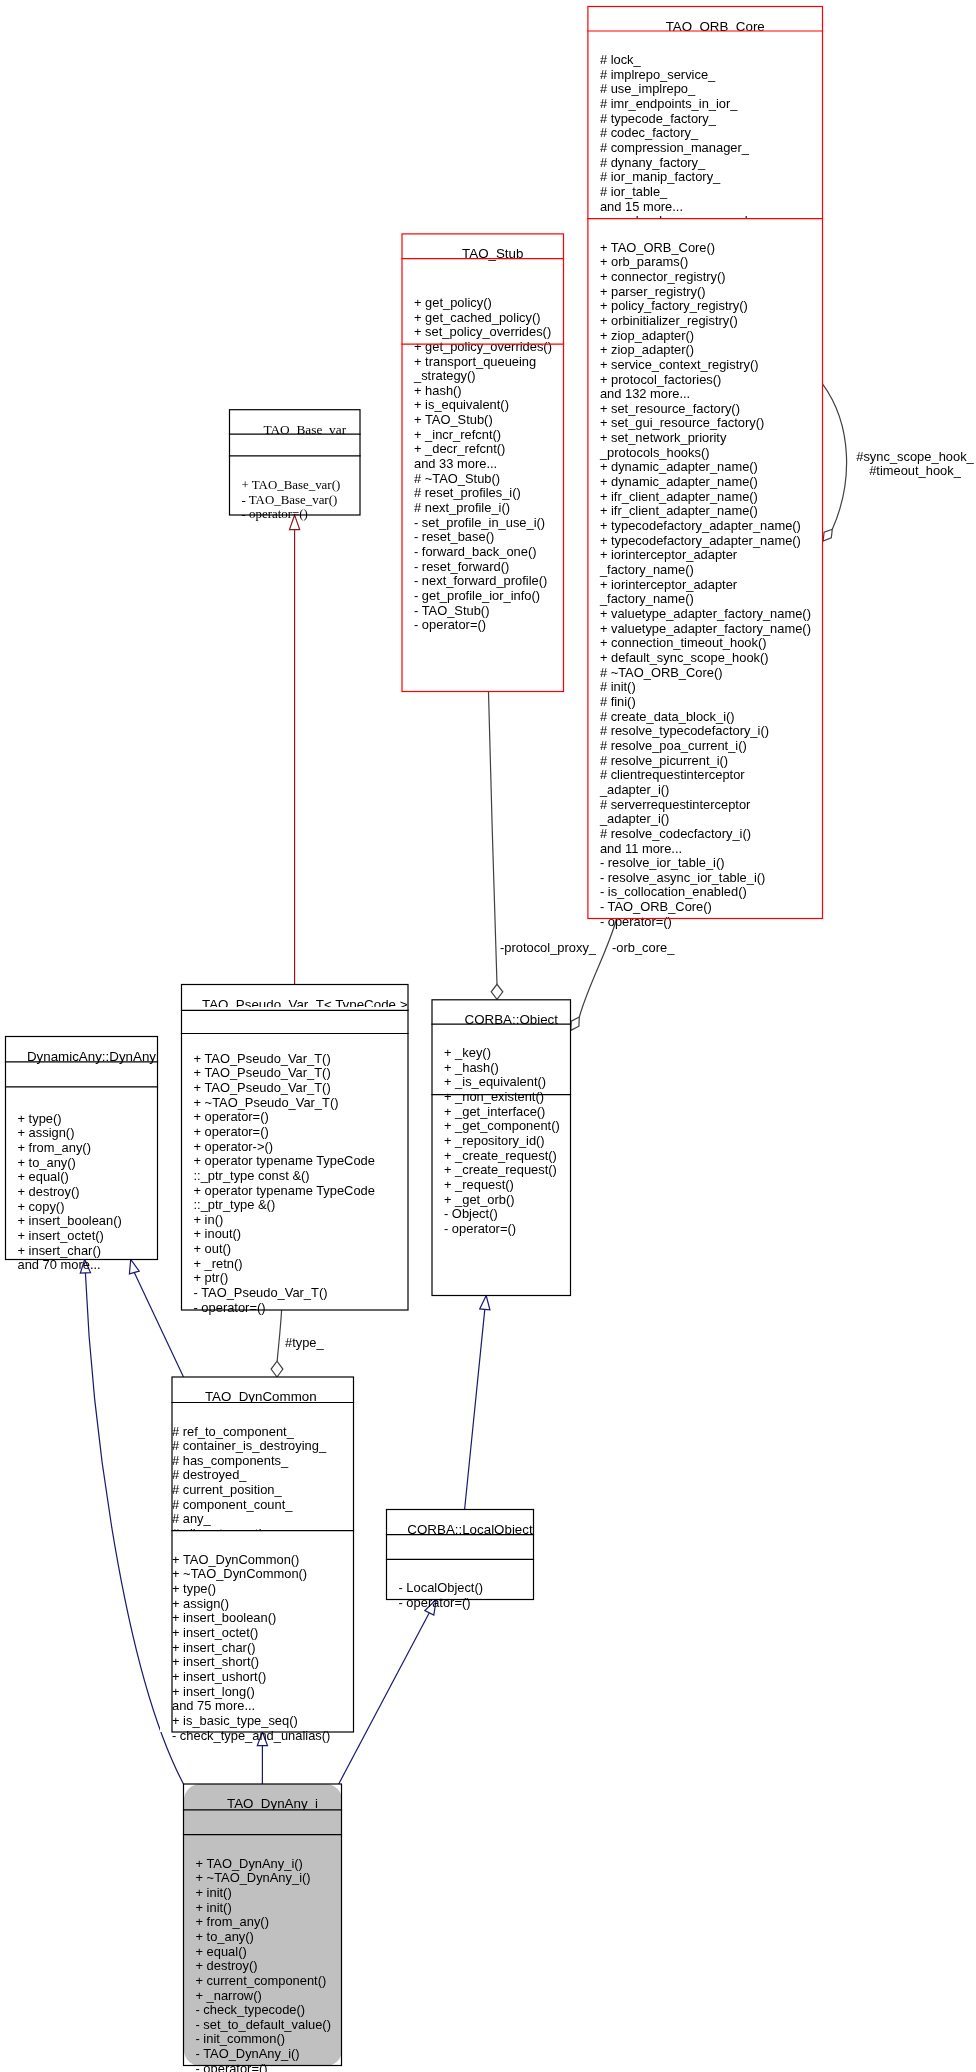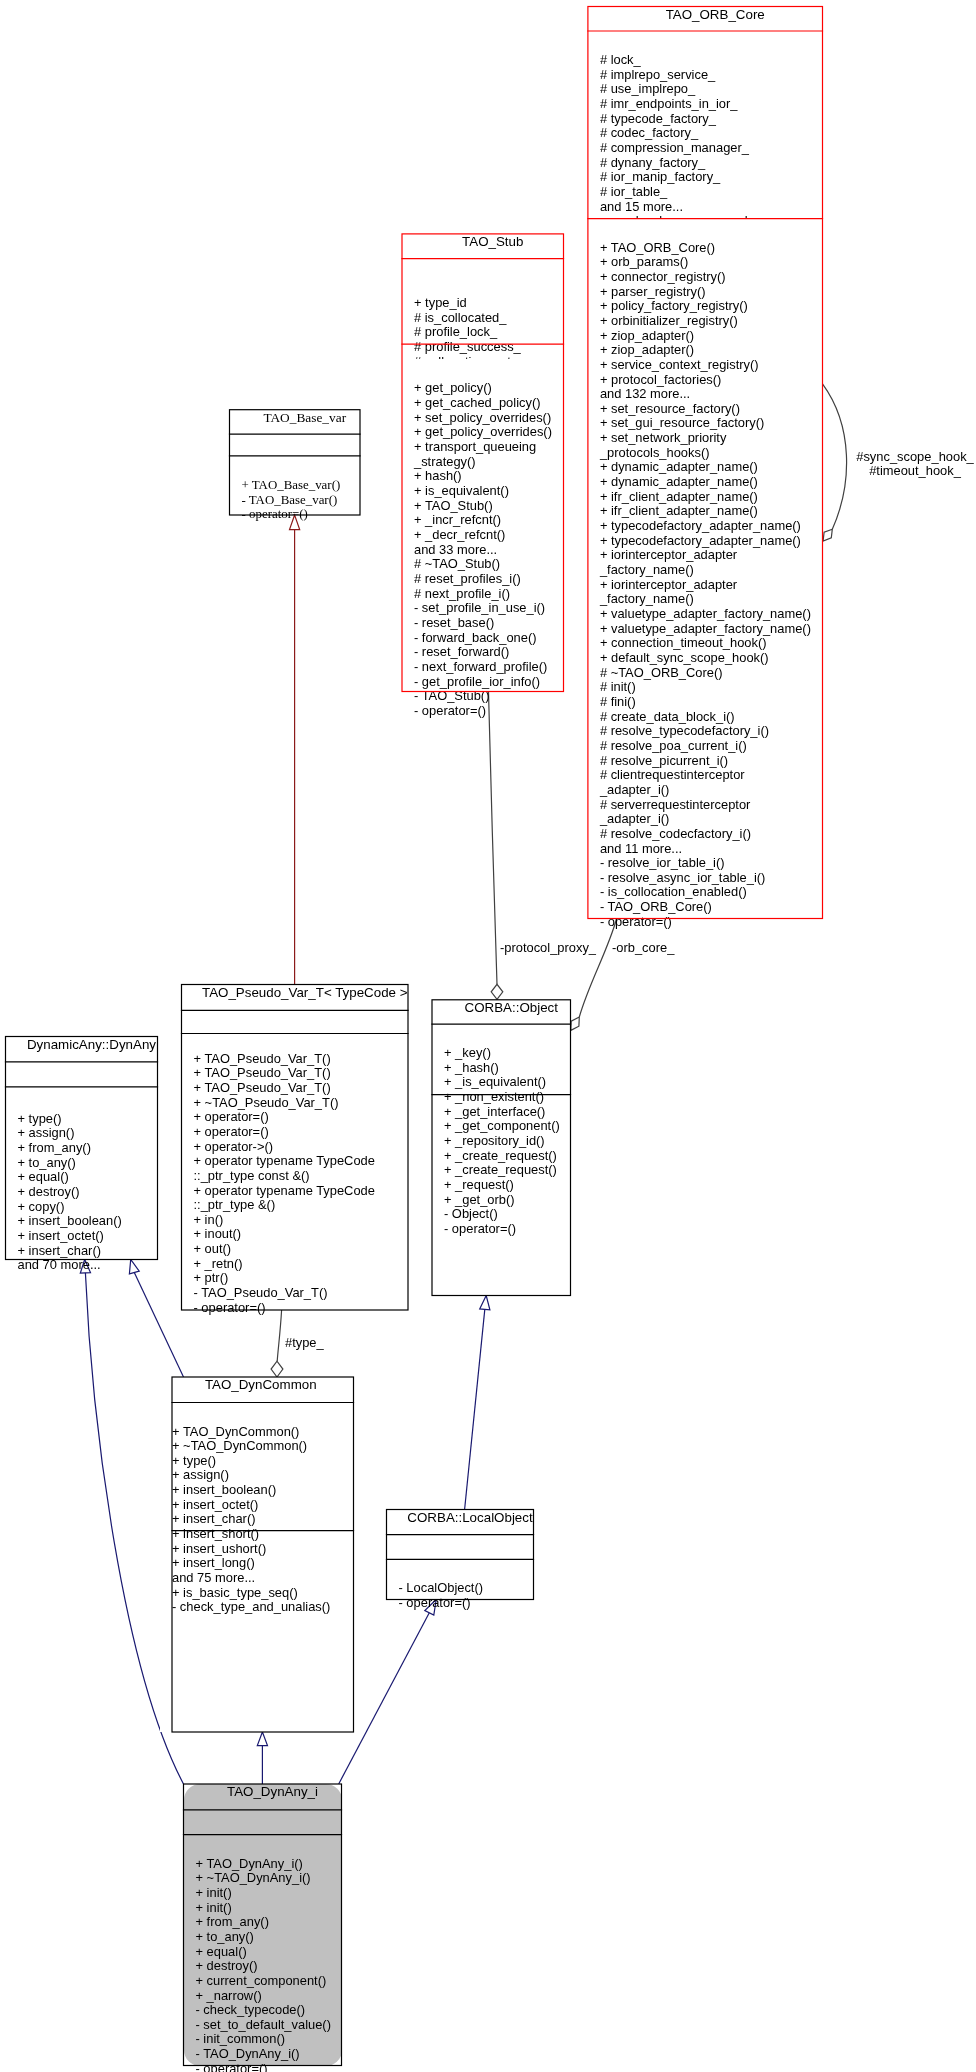--- a/index.html
+++ b/index.html
@@ -5,21 +5,21 @@
 <style>
   *{box-sizing:border-box;}
   html,body{margin:0;padding:0;background:#ffffff;}
   body{width:976px;height:2072px;position:relative;overflow:hidden;
        font-family:"Liberation Sans",sans-serif;
        -webkit-font-smoothing:antialiased;
        -moz-osx-font-smoothing:grayscale;}
   #diagram{position:absolute;left:0;top:0;width:976px;height:2072px;}
   svg.edges{position:absolute;left:0;top:0;width:976px;height:2072px;overflow:visible;}
   .node{position:absolute;box-sizing:border-box;background:#fff;}
-  .title{text-align:center;font-size:13.35px;line-height:16.2px;padding-top:0;overflow:hidden;margin-left:20px;}
+  .title{text-align:center;font-size:13.35px;line-height:16.2px;padding-top:12px;overflow:hidden;margin-left:20px;}
   .attrs,.ops{padding:22px 0 0 12.0px;overflow:hidden;box-sizing:border-box;}
   .row{font-size:12.9px;line-height:14.65px;white-space:pre;}
   .hl{background:#c0c0c0;border-radius:16px;}
   .elabel{position:absolute;font-size:12.9px;line-height:14.4px;white-space:pre;color:#000;}
 </style>
 </head>
 <body>
 
 <div id="diagram">
   <svg class="edges" viewBox="0 0 976 2072">
@@ -131,27 +131,20 @@
       <div class="row">and 11 more...</div>
       <div class="row">- resolve_ior_table_i()</div>
       <div class="row">- resolve_async_ior_table_i()</div>
       <div class="row">- is_collocation_enabled()</div>
       <div class="row">- TAO_ORB_Core()</div>
       <div class="row">- operator=()</div>
     </div>
   </div>
   <div class="node red" style="left:402px;top:233.9px;width:161.5px;height:457.6px;">
     <div class="title" style="height:40px">TAO_Stub</div>
-    <div class="attrs" style="height:85.6px">
-      <div class="row">+ type_id</div>
-      <div class="row"># is_collocated_</div>
-      <div class="row"># profile_lock_</div>
-      <div class="row"># profile_success_</div>
-      <div class="row"># collocation_opt_</div>
-    </div>
     <div class="ops">
       <div class="row">+ get_policy()</div>
       <div class="row">+ get_cached_policy()</div>
       <div class="row">+ set_policy_overrides()</div>
       <div class="row">+ get_policy_overrides()</div>
       <div class="row">+ transport_queueing
 _strategy()</div>
       <div class="row">+ hash()</div>
       <div class="row">+ is_equivalent()</div>
       <div class="row">+ TAO_Stub()</div>
@@ -238,20 +231,30 @@
       <div class="row">+ _create_request()</div>
       <div class="row">+ _create_request()</div>
       <div class="row">+ _request()</div>
       <div class="row">+ _get_orb()</div>
       <div class="row">- Object()</div>
       <div class="row">- operator=()</div>
     </div>
   </div>
   <div class="node" style="left:160px;top:1377.0px;width:181.5px;height:355.0px;">
     <div class="title" style="height:25.5px">TAO_DynCommon</div>
+    <div class="attrs" style="height:128.2px">
+      <div class="row"># ref_to_component_</div>
+      <div class="row"># container_is_destroying_</div>
+      <div class="row"># has_components_</div>
+      <div class="row"># destroyed_</div>
+      <div class="row"># current_position_</div>
+      <div class="row"># component_count_</div>
+      <div class="row"># any_</div>
+      <div class="row"># allow_truncation_</div>
+    </div>
     <div class="ops">
       <div class="row">+ TAO_DynCommon()</div>
       <div class="row">+ ~TAO_DynCommon()</div>
       <div class="row">+ type()</div>
       <div class="row">+ assign()</div>
       <div class="row">+ insert_boolean()</div>
       <div class="row">+ insert_octet()</div>
       <div class="row">+ insert_char()</div>
       <div class="row">+ insert_short()</div>
       <div class="row">+ insert_ushort()</div>

